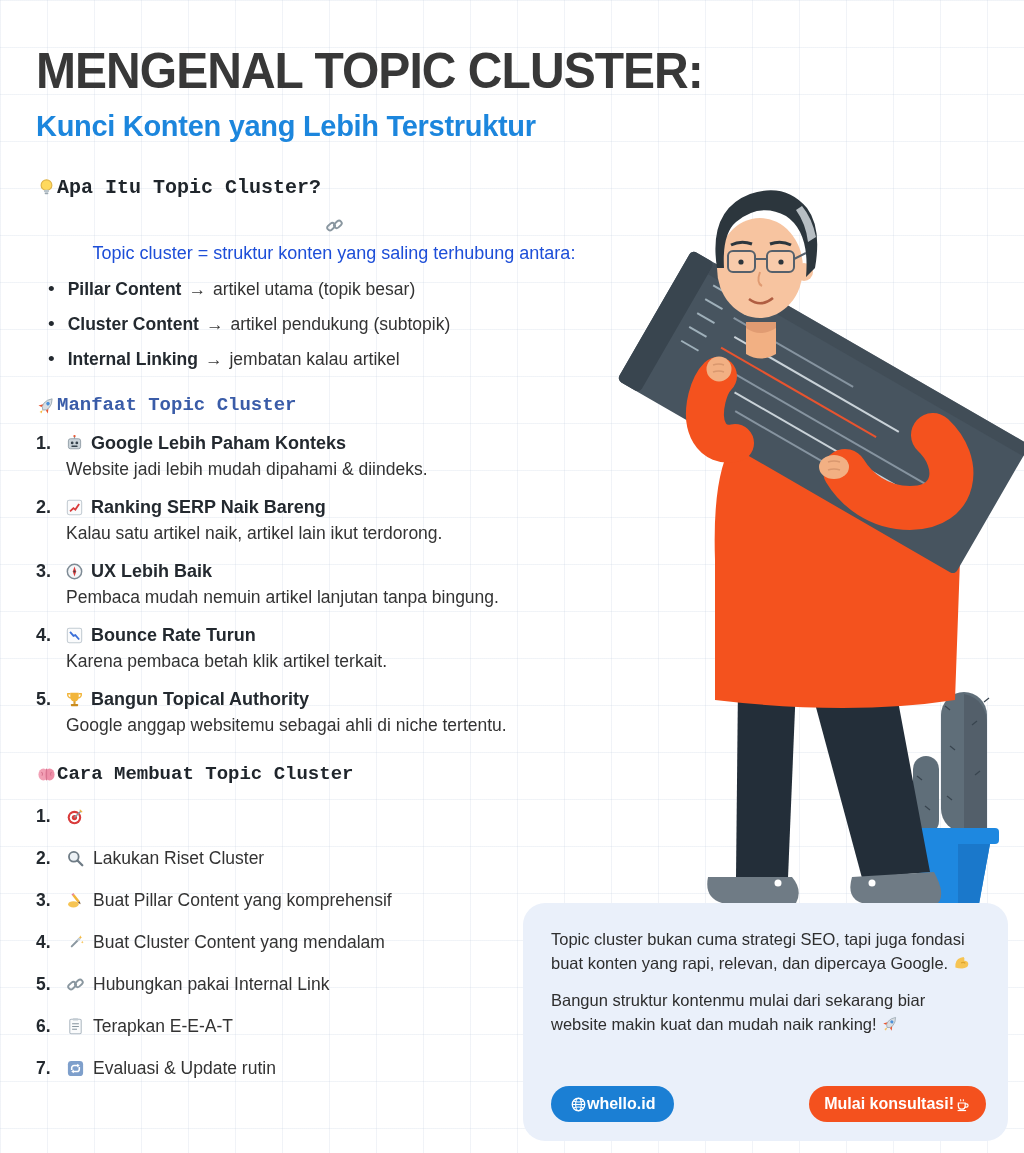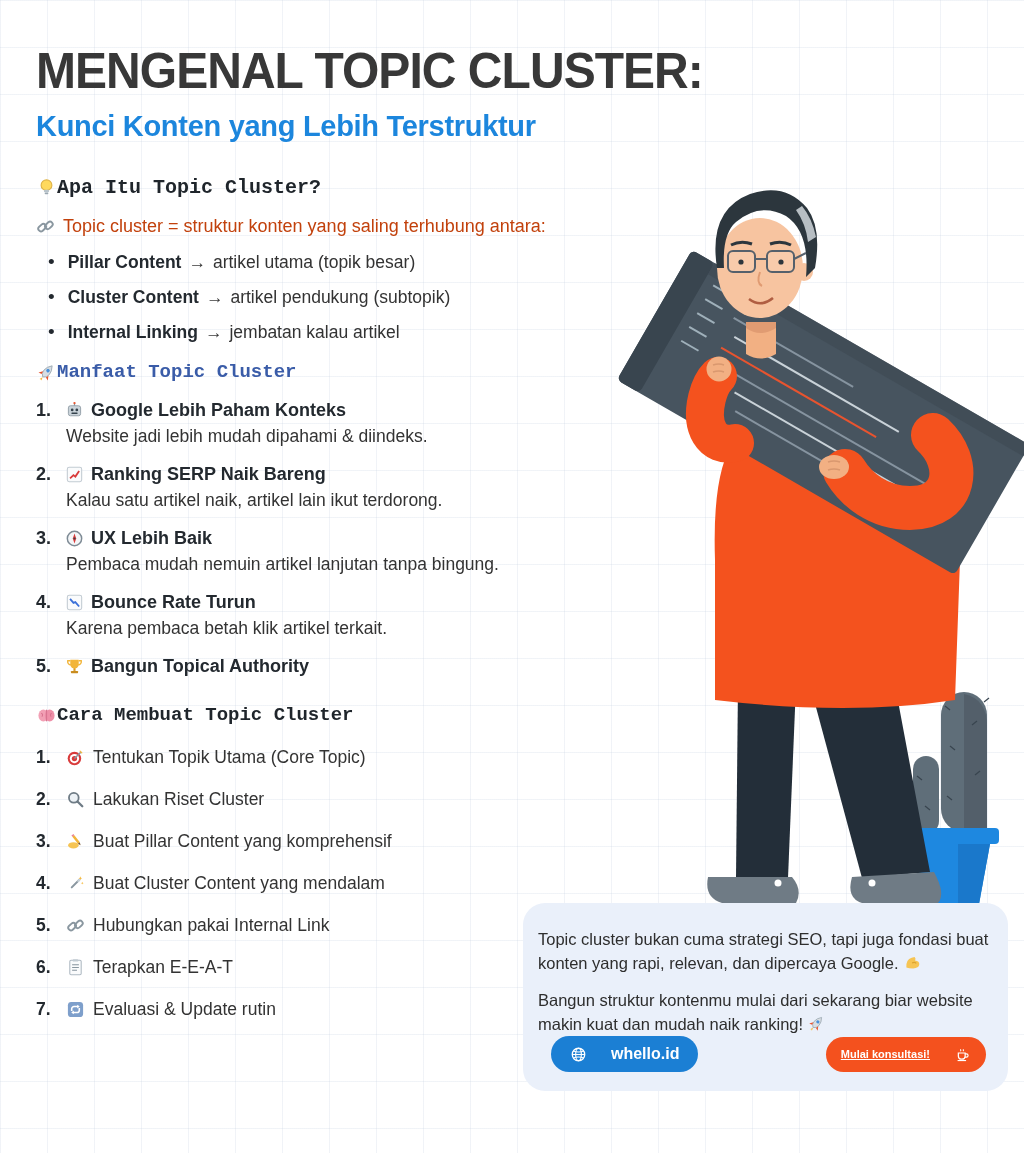--- a/index.html
+++ b/index.html
@@ -15,51 +15,51 @@
     background-size:47px 47px;
   }
   .left-col{position:absolute;left:36px;top:42px;width:596px;z-index:2;}
   .title{
     font-size:50px;font-weight:800;color:#383838;margin:0;letter-spacing:-1px;
     transform:scaleX(.96);transform-origin:left;white-space:nowrap;
   }
   .subtitle{font-size:29px;font-weight:800;color:#1C86DD;margin:10px 0 0;letter-spacing:-.3px;}
   .sec-head{display:flex;align-items:center;gap:0;font-size:20px;font-weight:700;color:#1f252b;font-family:Liberation Mono, monospace;}
   .intro-head{margin-top:33px;}
-  .def{margin-top:17px;font-size:18px;display:flex;align-items:center;gap:8px;color:#c2410c;}
+  .def{margin-top:17px;font-size:18px;display:flex;align-items:center;gap:8px;color:#1d4ed8;flex-direction:column;}
   .bullets{margin-top:14px;}
   .bullet{display:flex;align-items:baseline;margin:13px 0;font-size:17.5px;padding-left:12px;}
   .dot{margin-right:13px;font-size:19px;color:#23292f;}
   .term{font-weight:700;color:#23292f;}
   .arrow{margin:0 7px;color:#3a3a3a;}
   .goal{margin-top:20px;font-size:18px;line-height:38px;width:584px;color:#3a3a3a;}
   .goal .ic{margin-right:6px;}
-  .benefits-head{margin-top:18px;color:#3A5CA8;font-size:19px;}
+  .benefits-head{margin-top:24px;color:#3A5CA8;font-size:19px;}
   .b-item{margin-top:17px;}
   .b-head{display:flex;align-items:center;gap:7px;font-size:18px;font-weight:700;color:#23292f;}
   .b-desc{margin:5px 0 0 30px;font-size:17.5px;color:#333;}
   .steps-head{margin-top:27px;font-size:19px;}
   .s-item{margin-top:21px;display:flex;align-items:center;gap:8px;font-size:17.5px;color:#333;}
   .num{min-width:22px;font-weight:700;color:#23292f;}
   .ic{width:19px;height:19px;display:inline-block;flex:0 0 auto;}
   .ic svg{width:100%;height:100%;display:block;}
   .ic-inline{vertical-align:-3px;margin-left:4px;}
   .sec-head .ic{width:21px;height:21px;}
   .illustration{position:absolute;left:600px;top:140px;width:424px;height:912px;z-index:1;}
   .cta-box{
-    position:absolute;left:523px;top:903px;width:485px;height:188px;background:#EAF0FA;
-    border-radius:22px;padding:25px 15px;box-sizing:border-box;z-index:3;
+    position:absolute;left:523px;top:903px;width:485px;height:238px;background:#EAF0FA;
+    border-radius:22px;padding:25px 28px;box-sizing:border-box;z-index:3;
   }
   .cta-box p{margin:0;font-size:16.5px;line-height:1.43;color:#2e2e2e;}
   .cta-box p + p{margin-top:14px;}
   .btn-row{position:absolute;left:28px;right:22px;bottom:19px;display:flex;justify-content:space-between;align-items:center;}
-  .pill{display:flex;align-items:center;gap:24px;border:none;color:#fff;font-weight:700;
+  .pill{display:flex;align-items:center;gap:0;border:none;color:#fff;font-weight:700;
     font-family:"Liberation Sans", sans-serif;cursor:pointer;}
   .btn-web{background:#1B7FD4;border-radius:22px;padding:9px 19px;font-size:16px;}
-  .btn-cta{background:#F4511E;border-radius:20px;padding:9px 15px;font-size:11px;text-decoration:underline;}
+  .btn-cta{background:#F4511E;border-radius:20px;padding:9px 15px;font-size:16px;}
   .pill .ic{width:17px;height:17px;}
 </style>
 </head>
 <body>
 
 <div class="grid-bg"></div>
 
 <svg class="illustration" viewBox="0 0 424 912" xmlns="http://www.w3.org/2000/svg">
 
   <g>
@@ -266,20 +266,21 @@
           <svg viewBox="0 0 18 18">
             <path d="M5 2.5 h8 v4.5 a4 4 0 0 1 -8 0Z" fill="#F2B53A"></path>
             <path d="M5 3.5 H2.6 a3.2 3.2 0 0 0 3 4" fill="none" stroke="#F2B53A" stroke-width="1.3"></path>
             <path d="M13 3.5 h2.4 a3.2 3.2 0 0 1 -3 4" fill="none" stroke="#F2B53A" stroke-width="1.3"></path>
             <rect x="8" y="10.6" width="2" height="2.6" fill="#D99B26"></rect>
             <rect x="5.6" y="13.2" width="6.8" height="2.2" rx=".6" fill="#C98C1F"></rect>
           </svg>
         </span>
         <span>Bangun Topical Authority</span>
       </div>
+    <div class="b-desc">Google anggap websitemu sebagai ahli di niche tertentu.</div>
   </div>
 
   <div class="sec-head steps-head">
     <span class="ic">
         <svg viewBox="0 0 18 18">
           <ellipse cx="6.3" cy="9" rx="4.2" ry="5.2" fill="#F2A0B5"></ellipse>
           <ellipse cx="11.7" cy="9" rx="4.2" ry="5.2" fill="#EE8FA8"></ellipse>
           <path d="M9 4 V14" stroke="#D87490"></path>
           <path d="M4.5 7 Q6.5 8 5 10 M13.5 7 Q11.5 8 13 10" fill="none" stroke="#D87490" stroke-width=".9"></path>
         </svg>
@@ -291,21 +292,20 @@
       <span class="num">1.</span>
       <span class="ic">
         <svg viewBox="0 0 18 18">
           <circle cx="8" cy="10" r="6.4" fill="#D93B3B"></circle>
           <circle cx="8" cy="10" r="4.4" fill="#fff"></circle>
           <circle cx="8" cy="10" r="2.5" fill="#D93B3B"></circle>
           <line x1="8" y1="10" x2="14.5" y2="3.5" stroke="#8A97A0" stroke-width="1.4"></line>
           <path d="M13.2 2.2 l2.6 2.6 -1.2 .4 -1.8 -1.8Z" fill="#F6B93B"></path>
         </svg>
       </span>
-      <span>Tentukan Topik Utama (Core Topic)</span>
     </div>
   <div class="s-item">
       <span class="num">2.</span>
       <span class="ic">
         <svg viewBox="0 0 18 18">
           <circle cx="7.4" cy="7.4" r="4.6" fill="#EDF2F6" stroke="#6E7B85" stroke-width="1.7"></circle>
           <line x1="10.9" y1="10.9" x2="15.4" y2="15.4" stroke="#6E7B85" stroke-width="2.2" stroke-linecap="round"></line>
         </svg>
       </span>
       <span>Lakukan Riset Cluster</span>

